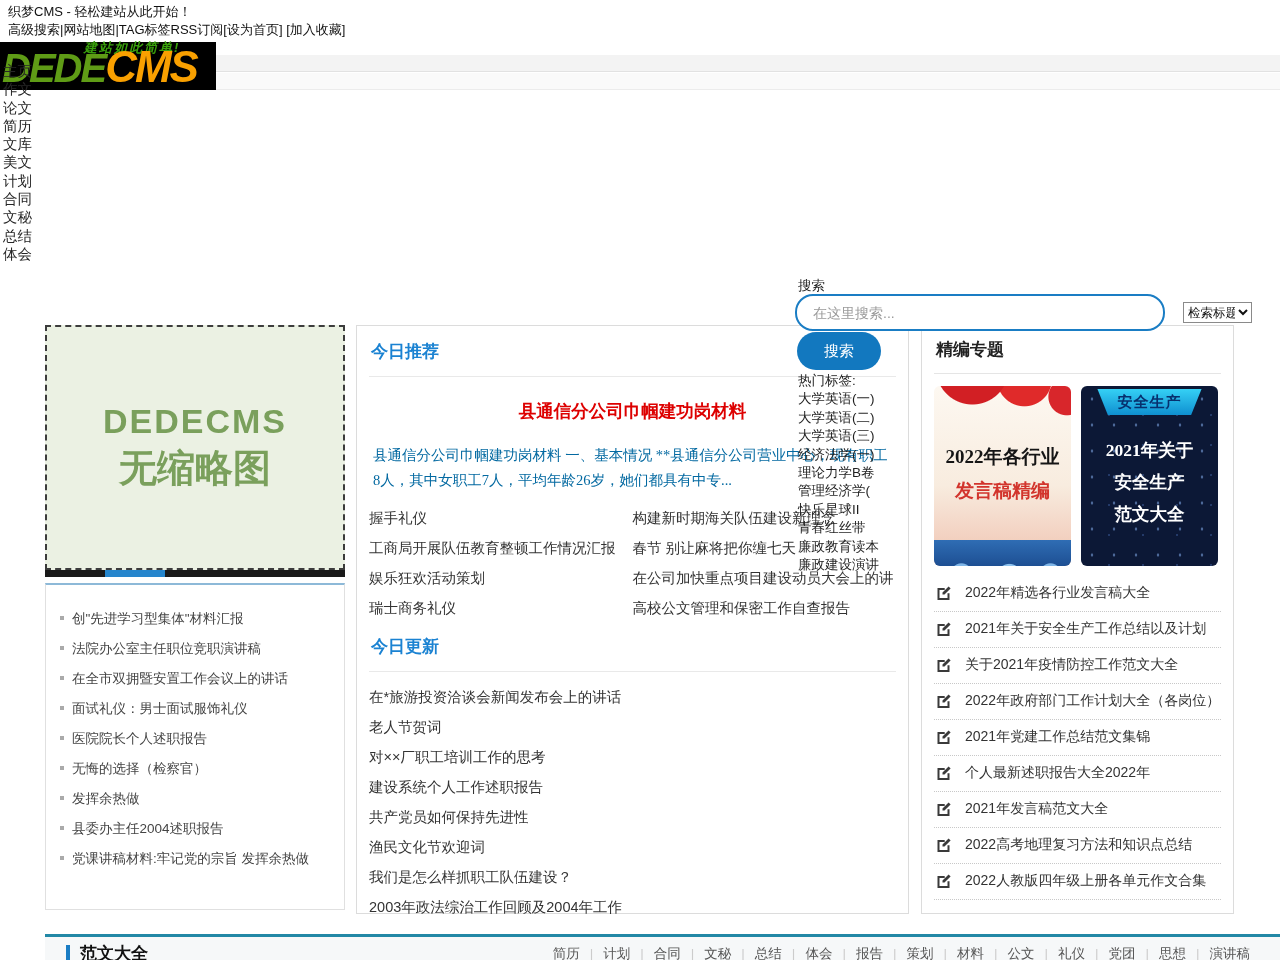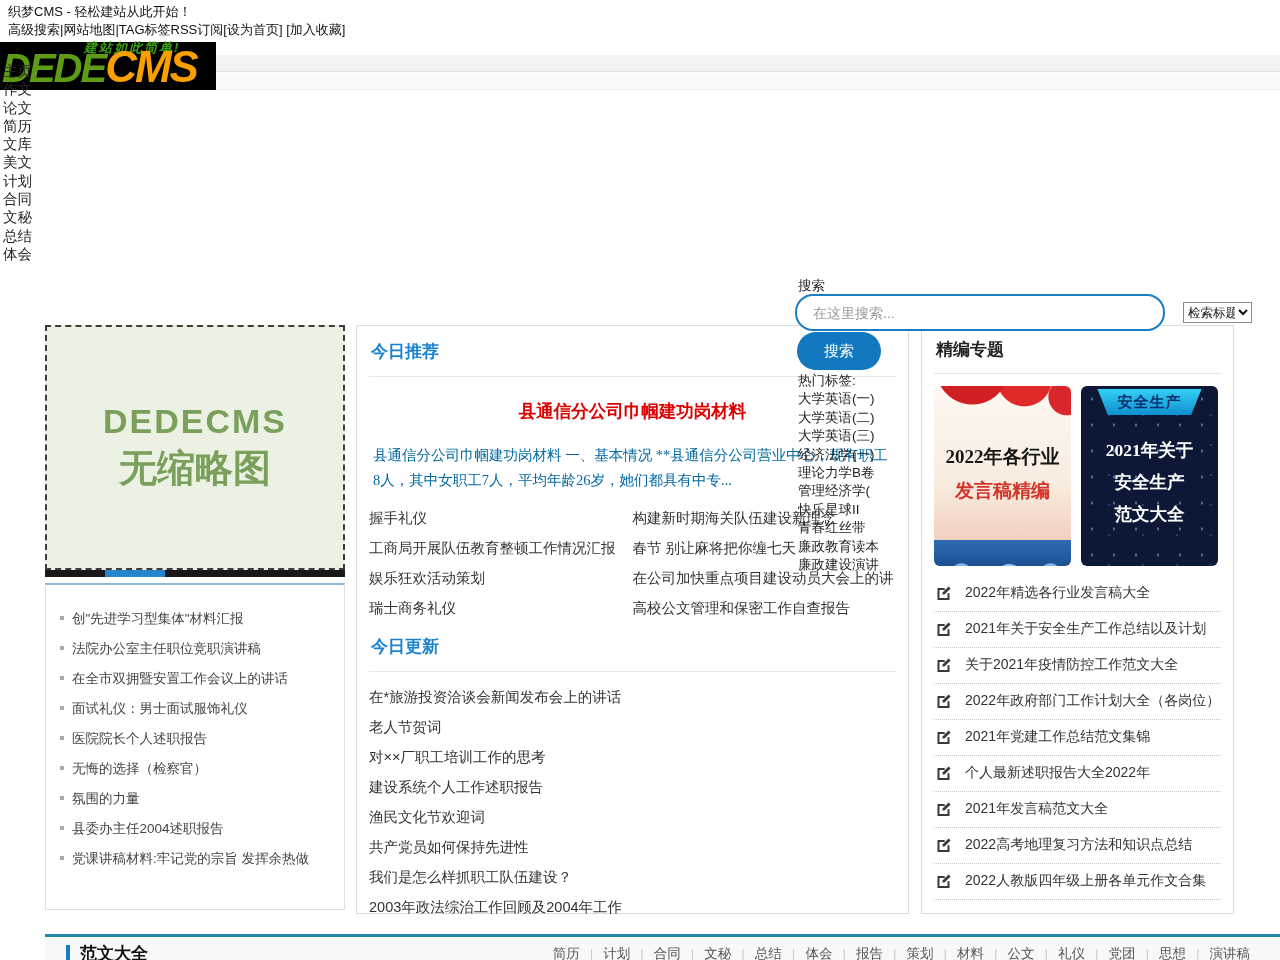--- a/index.html
+++ b/index.html
@@ -161,21 +161,21 @@
   </div>
 
   <div class="week-box">
     <ul>
         <li><a href="#">创"先进学习型集体"材料汇报</a></li>
         <li><a href="#">法院办公室主任职位竞职演讲稿</a></li>
         <li><a href="#">在全市双拥暨安置工作会议上的讲话</a></li>
         <li><a href="#">面试礼仪：男士面试服饰礼仪</a></li>
         <li><a href="#">医院院长个人述职报告</a></li>
         <li><a href="#">无悔的选择（检察官）</a></li>
-        <li><a href="#">氛围的力量</a></li>
+        <li><a href="#">发挥余热做</a></li>
         <li><a href="#">县委办主任2004述职报告</a></li>
         <li><a href="#">党课讲稿材料:牢记党的宗旨 发挥余热做</a></li>
       </ul>
   </div>
 
   <div class="main-box">
     <div class="blue-title">今日推荐</div>
     <div class="feature-title">县通信分公司巾帼建功岗材料</div>
     <div class="feature-summary">县通信分公司巾帼建功岗材料 一、基本情况 **县通信分公司营业中心，现有职工8人，其中女职工7人，平均年龄26岁，她们都具有中专...</div>
     <div class="link-grid">
@@ -192,22 +192,22 @@
           <li><a href="#">高校公文管理和保密工作自查报告</a></li>
         </ul>
     </div>
     <div class="blue-title updates-title">今日更新</div>
     <div class="link-grid">
       <ul>
           <li><a href="#">在*旅游投资洽谈会新闻发布会上的讲话</a></li>
           <li><a href="#">老人节贺词</a></li>
           <li><a href="#">对××厂职工培训工作的思考</a></li>
           <li><a href="#">建设系统个人工作述职报告</a></li>
+          <li><a href="#">共产党员如何保持先进性</a></li>
           <li><a href="#">渔民文化节欢迎词</a></li>
-          <li><a href="#">共产党员如何保持先进性</a></li>
           <li><a href="#">我们是怎么样抓职工队伍建设？</a></li>
           <li><a href="#">2003年政法综治工作回顾及2004年工作</a></li>
         </ul>
     </div>
   </div>
 
   <div class="topics-box">
     <div class="box-title">精编专题</div>
     <div class="cards">
       <div class="card card1">

